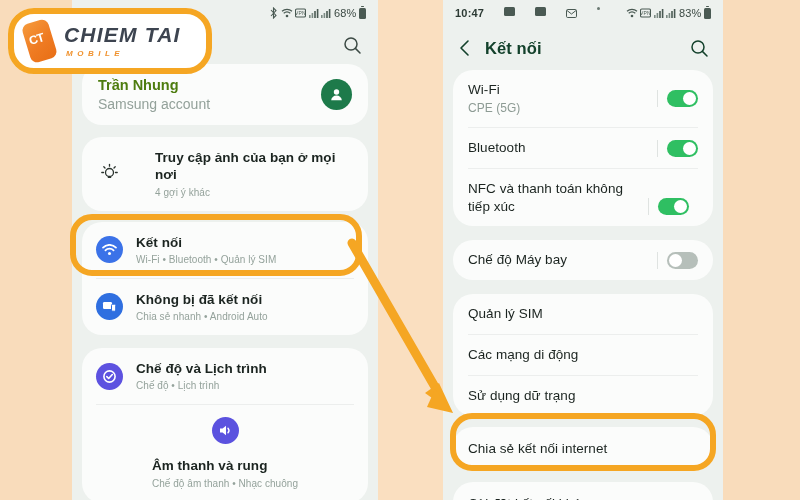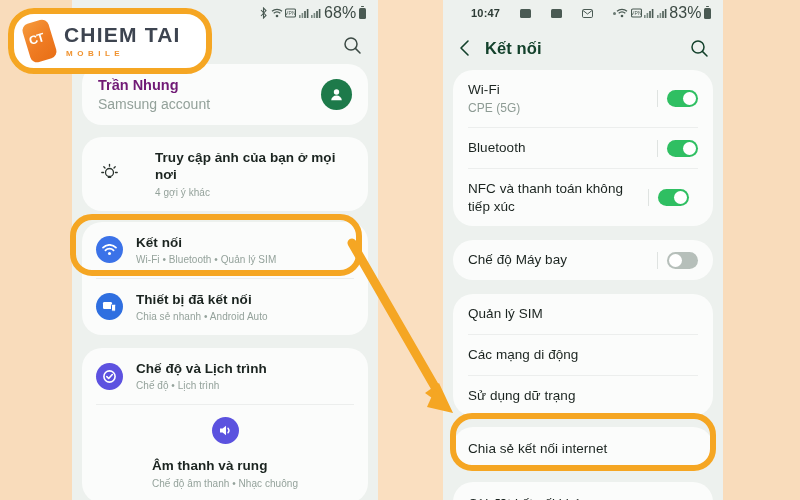--- a/index.html
+++ b/index.html
@@ -27,24 +27,24 @@
   .phone-right { left: 443px; width: 280px; }
 
   
   .statusbar {
     height: 26px;
     display: flex; align-items: center;
     padding: 0 12px;
     font-size: 10.5px; color: #3c4a44;
     letter-spacing: .2px;
   }
-  .sb-left { display: flex; align-items: center; gap: 20px; margin-left: 16px; }
+  .sb-left { display: flex; gap: 20px; }
   .sb-right { margin-left: auto; display: flex; align-items: center; gap: 2.5px; }
   .sb-time { font-size: 11px; font-weight: 600; color: #2d3b35; }
-  .sb-pct { font-size: 16px; font-weight: 500; }
+  .sb-pct { font-size: 11px; font-weight: 500; }
   .sb-ico { display: inline-flex; align-items: center; }
   .sb-sq {
     width: 11px; height: 9px; border-radius: 1.5px;
     background: #4a5a53; display: inline-block;
   }
   .sb-dot { width: 3px; height: 3px; border-radius: 50%; background:#6b7a73; }
   .batt {
     width: 7px; height: 11px; border-radius: 1.5px;
     background: #4a5a53; position: relative;
   }
@@ -105,21 +105,21 @@
   }
   .ricon.wifi   { background: #3b72e8; }
   .ricon.devices{ background: #2f6fe0; }
   .ricon.modes  { background: #5d52e0; }
   .ricon.sound  { background: #5b52df; }
   .ricon.notif  { background: #e65c25; }
   .ricon.bare   { background: transparent; }
 
   
   .profile-row { padding: 13px 16px; }
-  .profile-name { font-size: 14.5px; font-weight: 700; color: #701a75; }
+  .profile-name { font-size: 14.5px; font-weight: 700; color: #4d7c0f; }
   .profile-sub  { font-size: 14px; color: #93a19a; margin-top: 3px; }
   .avatar {
     width: 31px; height: 31px; border-radius: 50%;
     background: #1d7a4a; display:flex; align-items:center; justify-content:center;
     flex: 0 0 31px;
   }
 
   
   .rrow {
     display: flex; align-items: center;
@@ -171,21 +171,21 @@
     position: absolute; left: 4px; top: 3px;
     width: 27px; height: 40px; border-radius: 7px;
     background: linear-gradient(150deg,#f59a3c 0%, #ef7b22 55%, #e86f16 100%);
     transform: rotate(-17deg);
   }
   .logo-mark .ct {
     position: absolute; left: 7px; top: 14px;
     font-size: 12px; font-weight: 800; color: #fff;
     transform: rotate(-17deg); letter-spacing: -.5px;
   }
-  .logo-text { display: flex; flex-direction: column; justify-content: center; }
+  .logo-text { display: flex; flex-direction: column; justify-content: center; font-style: italic; }
   .logo-main {
     font-size: 21px; font-weight: 800; color: #3d4450;
     letter-spacing: 1.2px; line-height: 1;
   }
   .logo-sub {
     font-size: 8px; font-weight: 700; color: #f0922e;
     letter-spacing: 4.5px; margin-top: 4px; padding-left: 2px;
   }
 
   
@@ -306,21 +306,21 @@
     </div>
     <div class="divider"></div>
     <div class="row" style="padding:12px 14px;">
       <div class="ricon devices">
         <svg class="gl" width="15" height="13" viewBox="0 0 15 13">
             <rect x="1" y="2" width="9" height="7" rx="1.3" fill="#fff"></rect>
             <rect x="9.5" y="4.2" width="4.2" height="7" rx="1.1" fill="#fff" stroke="#2f6fe0" stroke-width="1"></rect>
           </svg>
       </div>
       <div class="row-texts">
-        <div class="row-title">Thiết bị đã kết nối</div>
+        <div class="row-title">Không bị đã kết nối</div>
         <div class="row-sub">Chia sẻ nhanh • Android Auto</div>
       </div>
     </div>
   </div>
 
   <div class="card">
     <div class="row" style="padding:12px 14px;">
       <div class="ricon modes">
         <svg class="gl" width="15" height="15" viewBox="0 0 15 15">
             <circle cx="7.5" cy="7.5" r="5.6" fill="none" stroke="#fff" stroke-width="1.6"></circle>
@@ -432,21 +432,21 @@
     <div class="rrow">
       <div class="rrow-label">Bluetooth</div>
       <div class="switch-wrap">
         <span class="sw-bar"></span>
         <span class="switch on">
             <span class="knob"></span>
           </span>
       </div>
     </div>
     <div class="rdiv"></div>
-    <div class="rrow" style="padding-right:15px;">
+    <div class="rrow" style="padding-right:15px;align-items:flex-end;">
       <div class="rrow-label" style="max-width:170px;">NFC và thanh toán không tiếp xúc</div>
       <div class="switch-wrap">
         <span class="sw-bar"></span>
         <span class="switch on">
             <span class="knob"></span>
           </span>
       </div>
     </div>
   </div>
 

